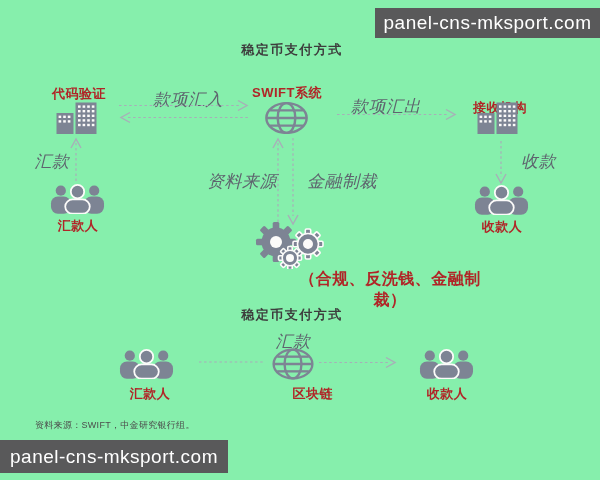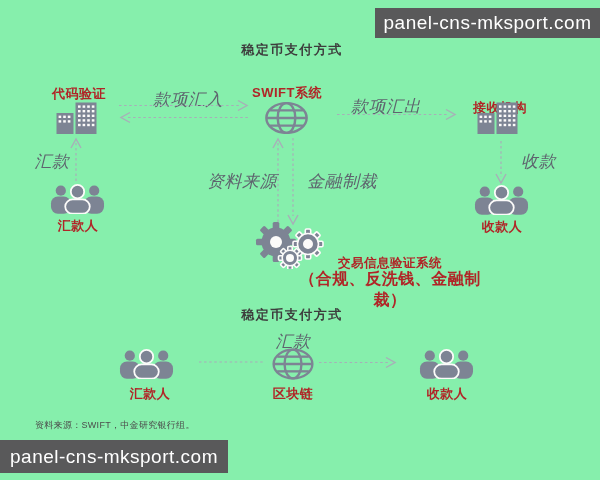--- a/index.html
+++ b/index.html
@@ -172,21 +172,20 @@
       <g transform="translate(38,39)" stroke="#fcfbfa" stroke-width="1.6">
         <rect x="-2.2" y="-11.5" width="4.4" height="23" rx="1"></rect>
         <rect x="-2.2" y="-11.5" width="4.4" height="23" rx="1" transform="rotate(45)"></rect>
         <rect x="-2.2" y="-11.5" width="4.4" height="23" rx="1" transform="rotate(90)"></rect>
         <rect x="-2.2" y="-11.5" width="4.4" height="23" rx="1" transform="rotate(135)"></rect>
         <circle r="7.8"></circle>
           <circle r="3.2" fill="#fcfbfa"></circle>
       </g>
     </g>
   </svg>
-  <div class="abs red center" style="left:300px;top:255px;width:180px;font-size:12.5px;">交易信息验证系统</div>
   <div class="abs red center" style="left:290px;top:269px;width:200px;font-size:16px;">（合规、反洗钱、金融制裁）</div>
 
   <svg class="abs" style="left:50px;top:183px;" width="55" height="31" viewBox="0 0 56 31">
     <g fill="#7d8494">
       <circle cx="11" cy="7.5" r="5.2"></circle>
         <rect x="1" y="13.5" width="20" height="17.5" rx="7"></rect>
       <circle cx="45" cy="7.5" r="5.2"></circle>
         <rect x="35" y="13.5" width="20" height="17.5" rx="7"></rect>
       <g stroke="#fcfbfa" stroke-width="1.8">
         <circle cx="28" cy="8.5" r="6.8"></circle>
@@ -252,21 +251,21 @@
       <circle cx="45" cy="7.5" r="5.2"></circle>
         <rect x="35" y="13.5" width="20" height="17.5" rx="7"></rect>
       <g stroke="#fcfbfa" stroke-width="1.8">
         <circle cx="28" cy="8.5" r="6.8"></circle>
           <rect x="15.5" y="16.5" width="25" height="14.5" rx="7.5"></rect>
       </g>
     </g>
   </svg>
 
   <div class="abs red center" style="left:110px;top:385px;width:80px;">汇款人</div>
-  <div class="abs red center" style="left:253px;top:385px;width:80px;">区块链</div>
+  <div class="abs red center" style="left:253px;top:385px;width:80px;text-align:right;">区块链</div>
   <div class="abs red center" style="left:407px;top:385px;width:80px;">收款人</div>
 
   <div class="abs source" style="left:35px;top:419px;">资料来源：SWIFT，中金研究银行组。</div>
 
   <div class="abs watermark" style="left:0;top:440px;width:228px;height:33px;">
     <span>panel-cns-mksport.com</span>
   </div>
 
 </div>
 

